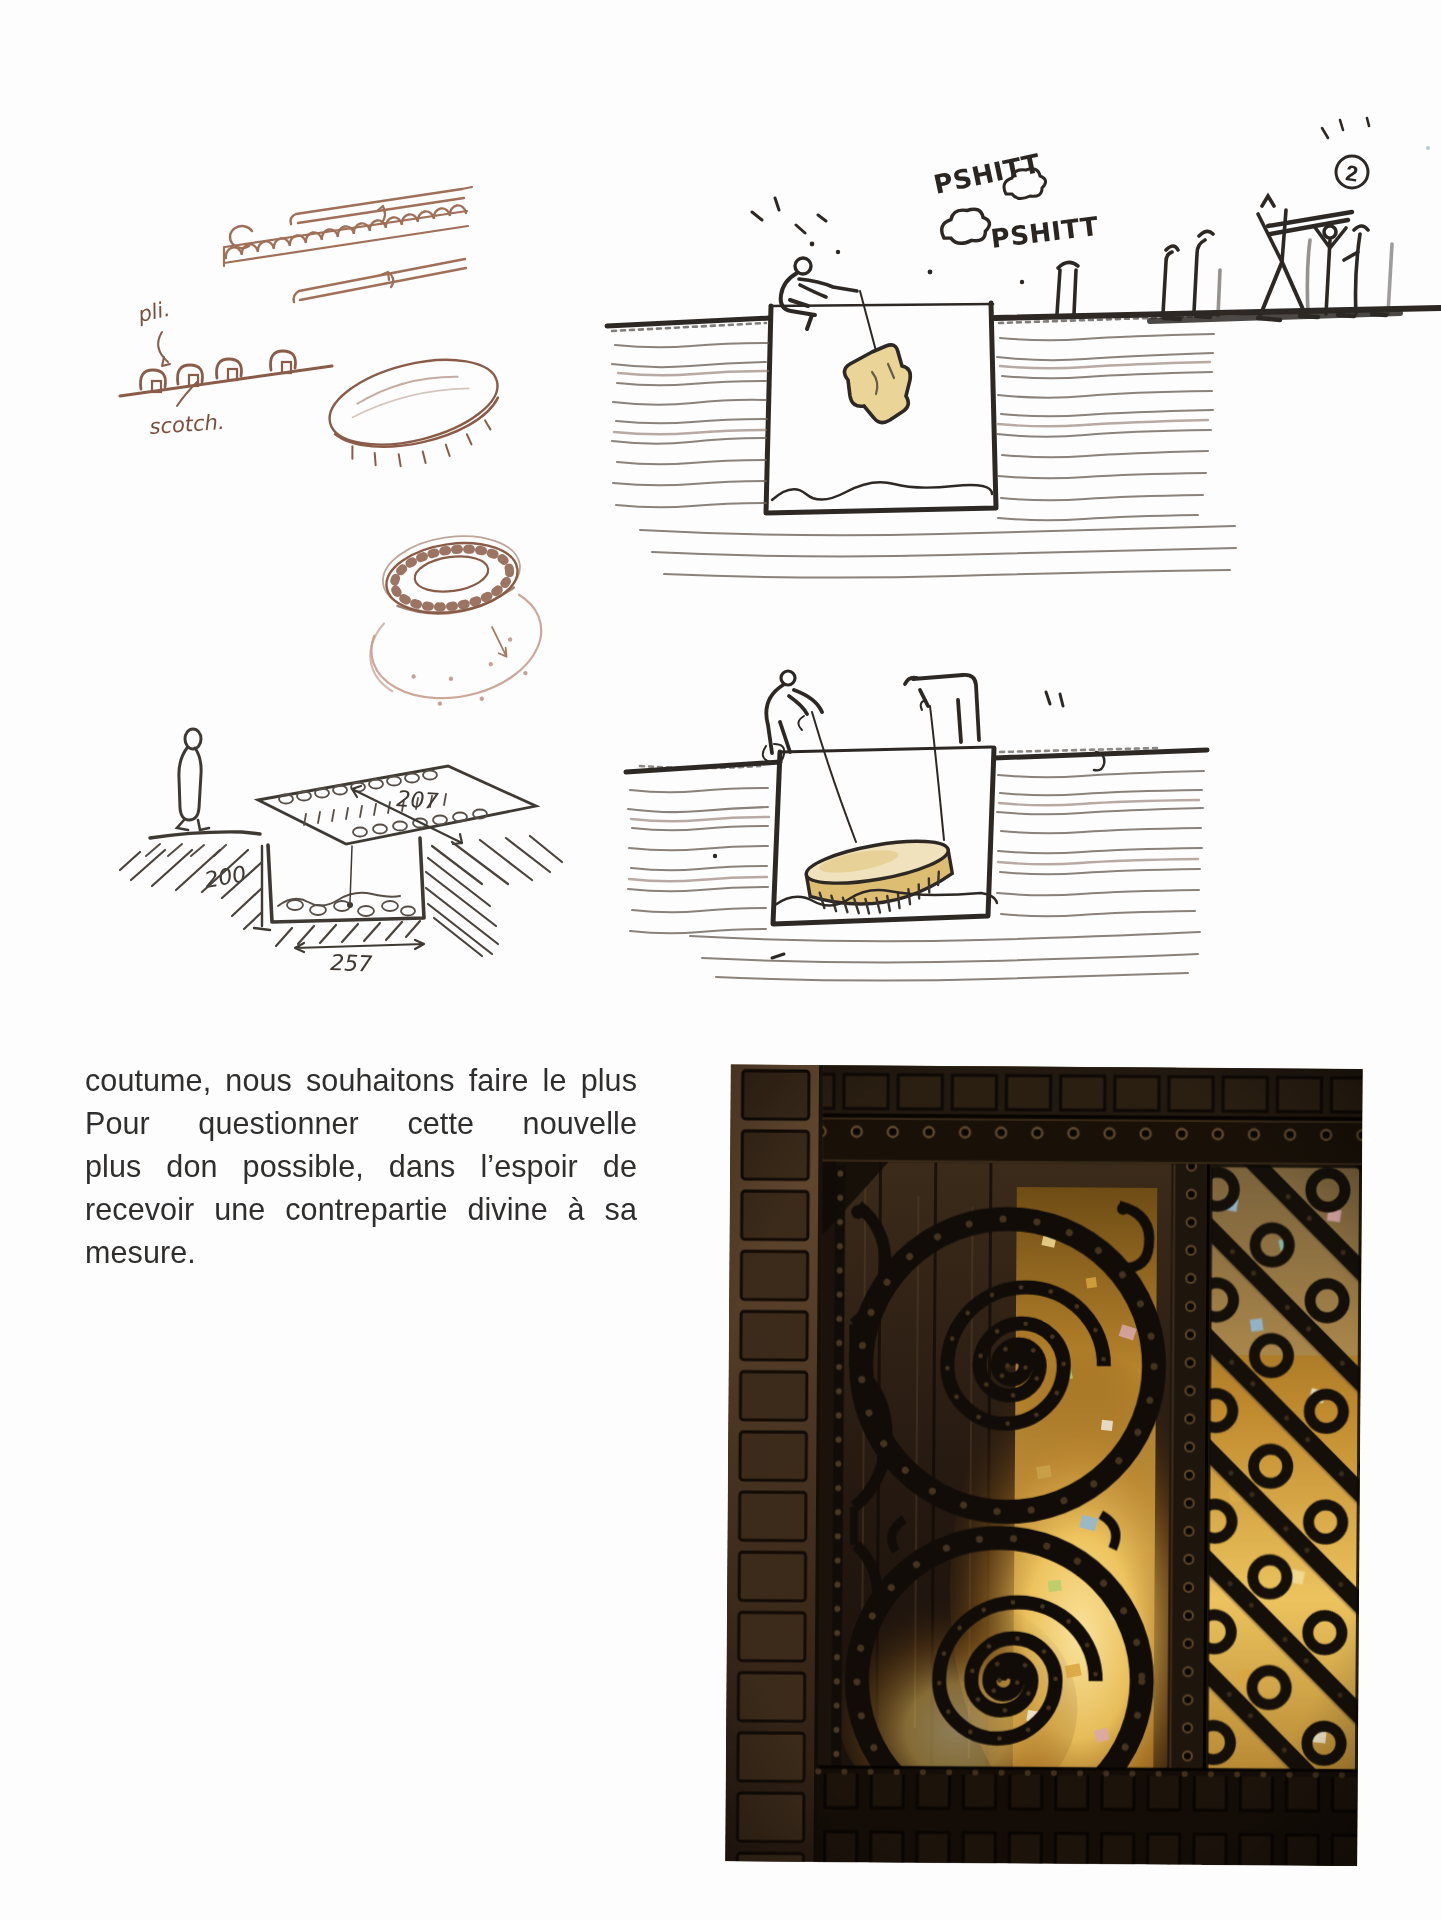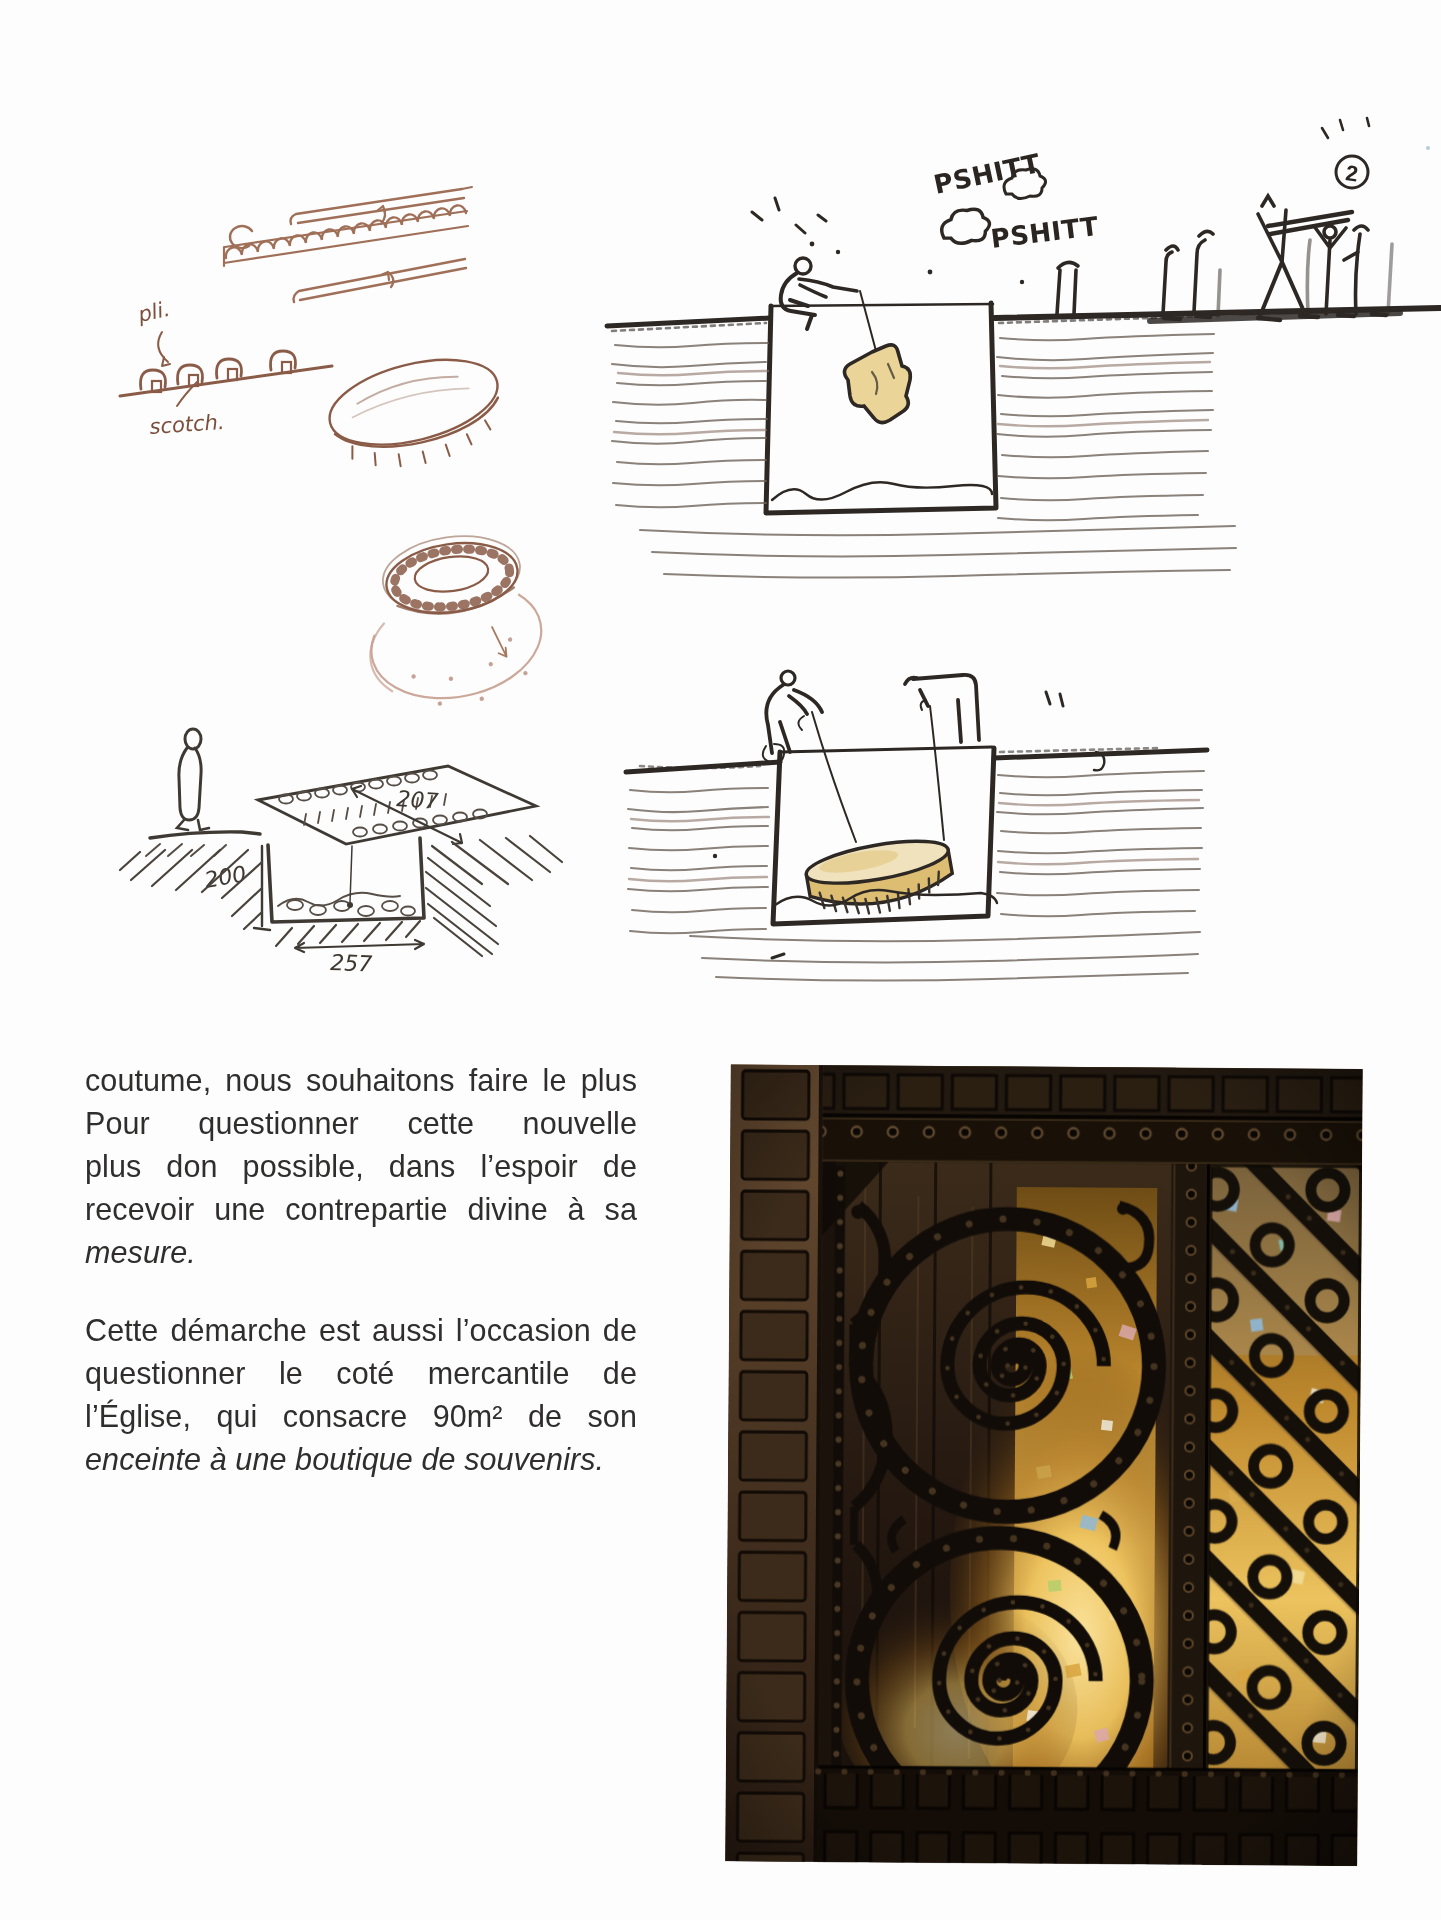--- a/index.html
+++ b/index.html
@@ -2,21 +2,21 @@
 <html><head>
 <meta charset="utf-8">
 <style>
   html,body{margin:0;padding:0;background:#ffffff;}
   .page{position:relative;width:1441px;height:1920px;background:#fdfdfd;overflow:hidden;
         font-family:"Liberation Sans",sans-serif;}
   .art{position:absolute;left:0;top:0;}
   .para{position:absolute;left:85px;width:552px;font-size:30.5px;line-height:43px;
         color:#2f2e2d;letter-spacing:.1px;}
   .tline{text-align:justify;text-align-last:justify;white-space:normal;}
-  .tline.last{text-align-last:left;font-style:italic;}
+  .tline.last{text-align-last:left;}
   .photo-wrap{position:absolute;left:728px;top:1066px;width:632px;height:798px;
         transform:rotate(.4deg);}
   .photo-wrap svg{display:block;width:100%;height:100%;}
   svg text{font-family:"Liberation Sans",sans-serif;}
   .hand{font-family:"DejaVu Sans",sans-serif;font-style:italic;}
   .shout{font-family:"DejaVu Sans",sans-serif;font-weight:800;letter-spacing:.5px;}
 </style>
 </head>
 <body>
 
@@ -250,26 +250,20 @@
   </svg>
 
   <div class="para" id="para1" style="top:1059px;">
     <div class="tline">coutume, nous souhaitons faire le plus</div>
     <div class="tline">Pour questionner cette nouvelle</div>
     <div class="tline">plus don possible, dans l’espoir de</div>
     <div class="tline">recevoir une contrepartie divine à sa</div>
     <div class="tline last">mesure.</div>
   </div>
 
-  <div class="para" id="para2" style="top:1309px;">
-    <div class="tline">Cette démarche est aussi l’occasion de</div>
-    <div class="tline">questionner le coté mercantile de</div>
-    <div class="tline">l’Église, qui consacre 90m² de son</div>
-    <div class="tline last">enceinte à une boutique de souvenirs.</div>
-  </div>
 
   <div class="photo-wrap">
     <svg viewBox="0 0 630 794">
       <defs>
         <linearGradient id="goldv" x1="0" y1="0" x2="0" y2="1">
           <stop offset="0" stop-color="#6e4c15"></stop>
             <stop offset=".35" stop-color="#c08a2e"></stop>
           <stop offset=".62" stop-color="#ecc35e"></stop>
             <stop offset="1" stop-color="#9c6a1e"></stop>
         </linearGradient>

